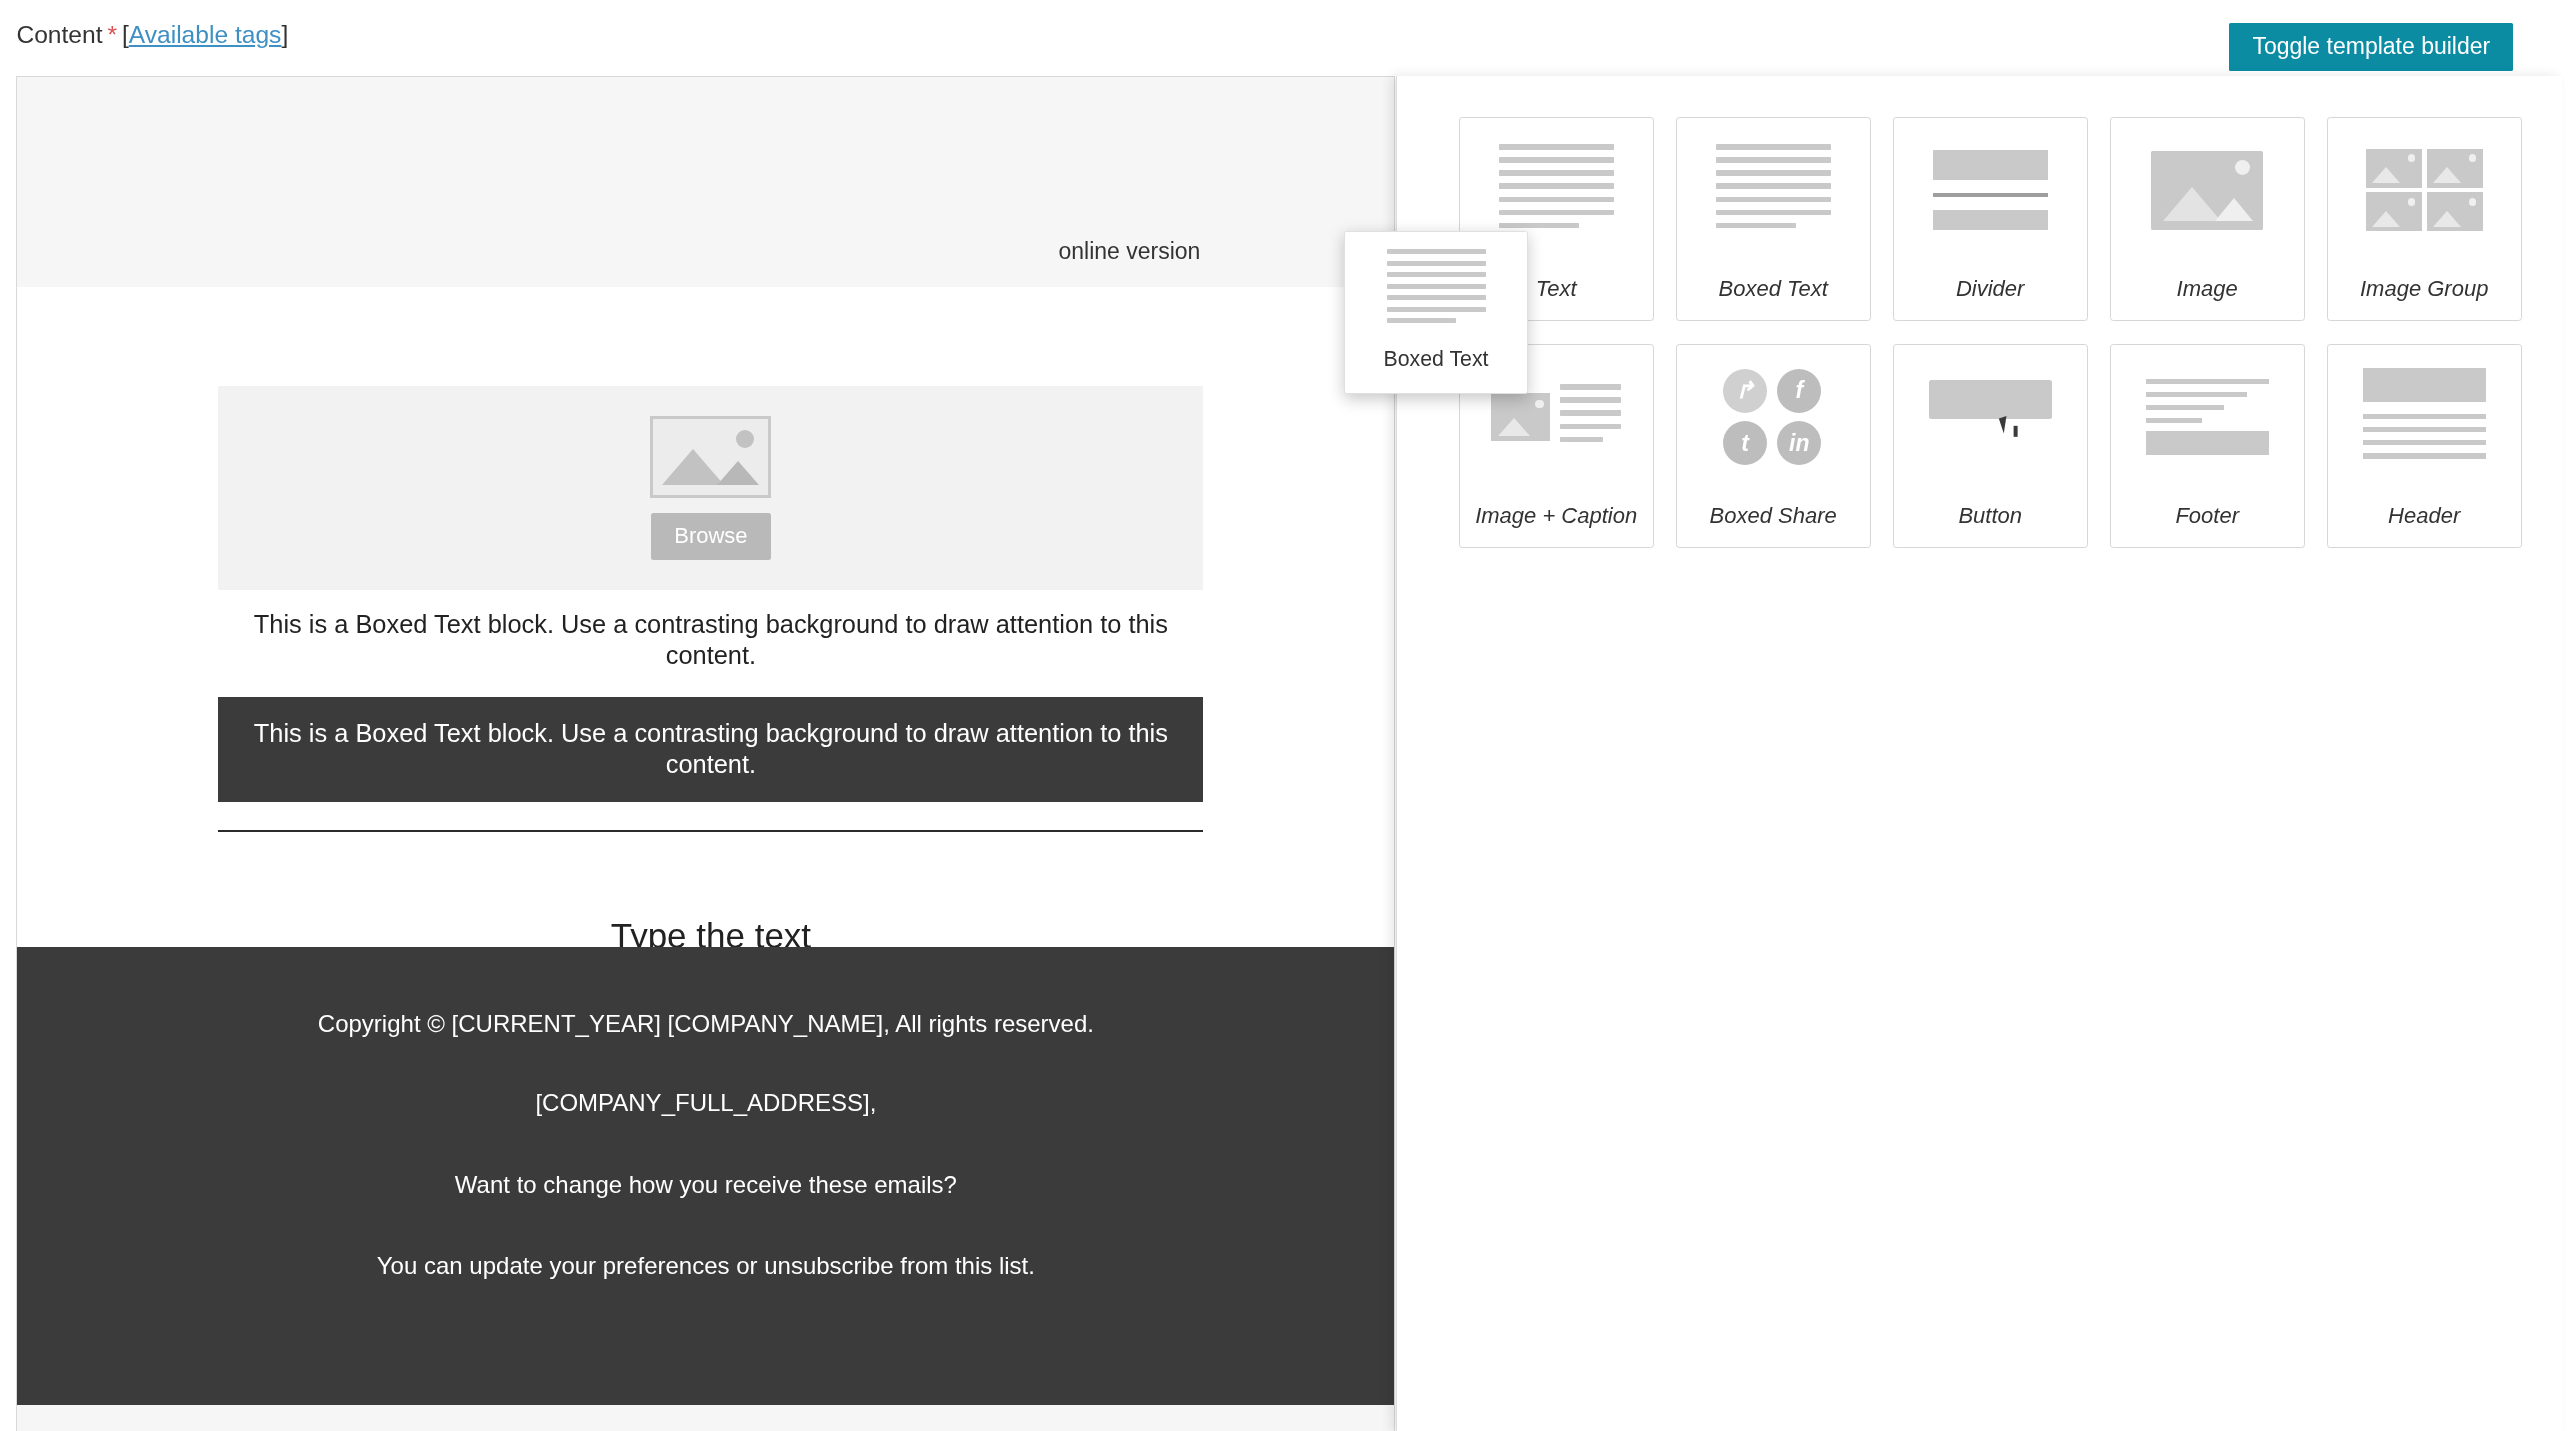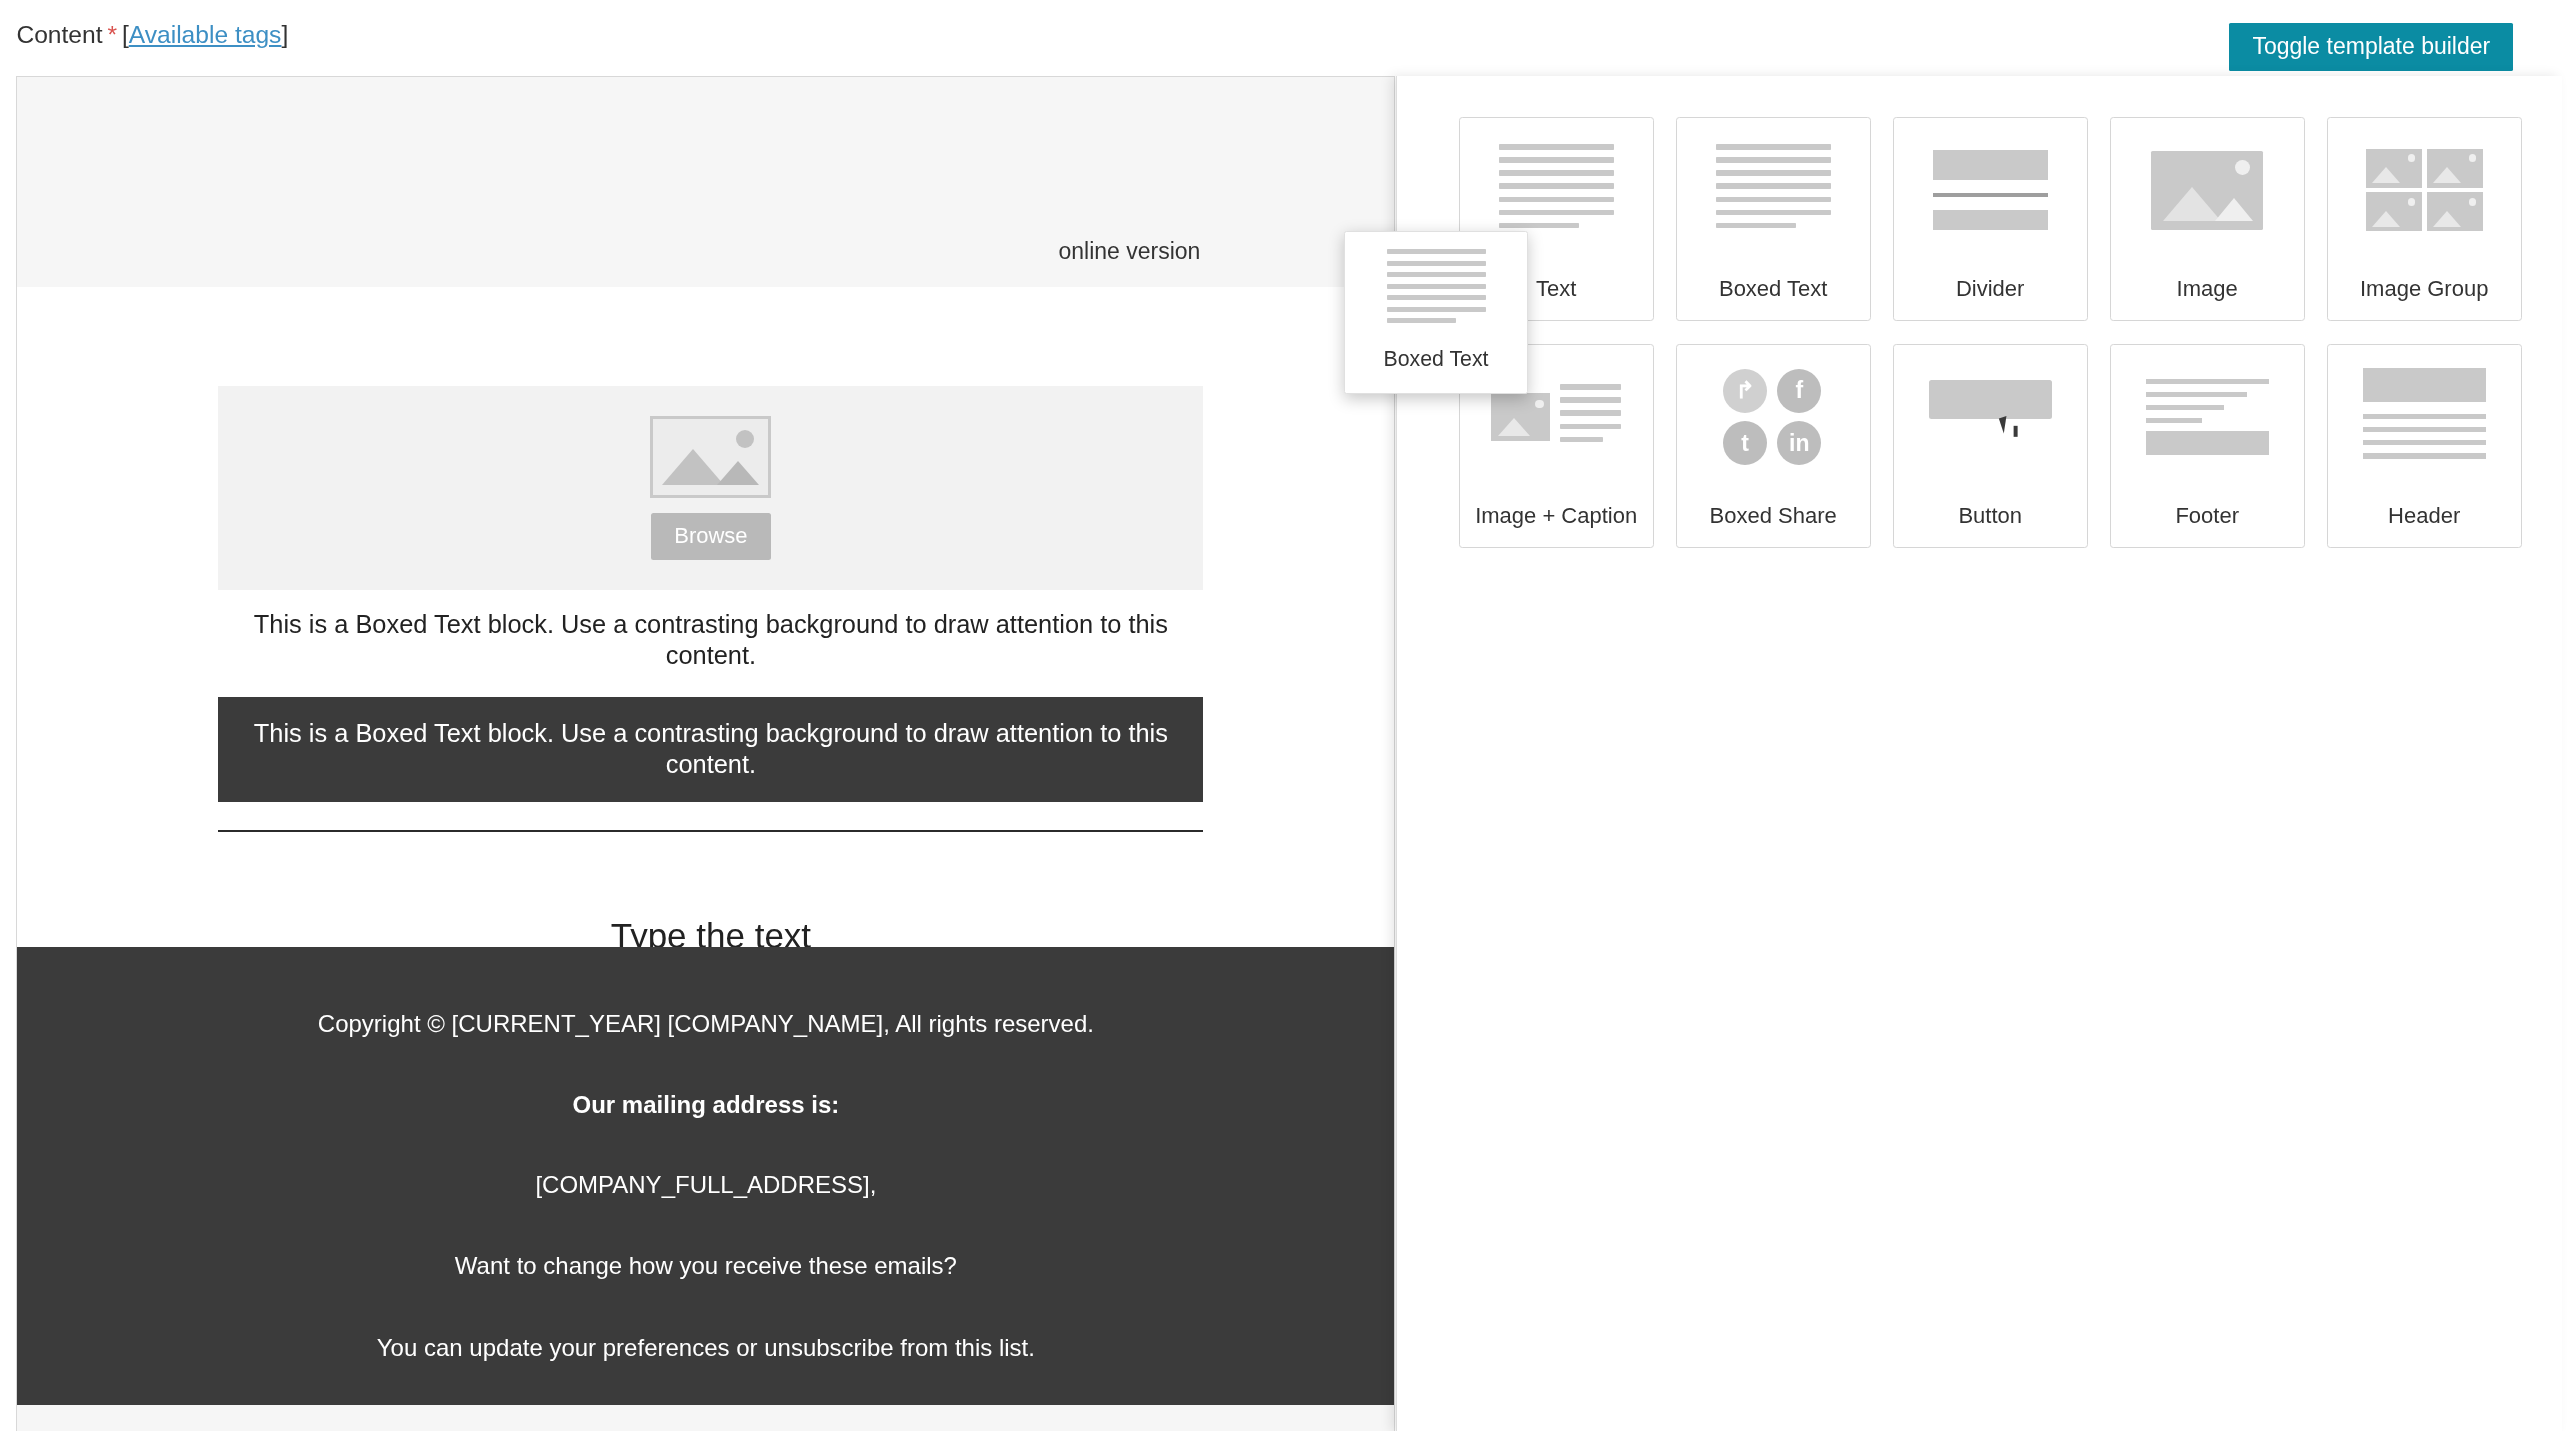--- a/index.html
+++ b/index.html
@@ -129,20 +129,21 @@
     position: absolute; left: 1396px; top: 76px;
     width: 1166px; height: 1356px;
     background: #fff;
     border-left: 0.8px solid #ddd;
     box-shadow: -4.9px 0 11.5px rgba(0,0,0,0.10);
   }
   .block-grid {
     position: absolute; left: 51px; top: 41px;
     display: grid; grid-template-columns: repeat(5, 217px);
     gap: 0 0;
+    font-style: italic;
   }
   .block-cell { width: 217px; height: 227px; padding: 0 10.7px; }
   .block-card {
     width: 195px; height: 204px;
     border: 0.8px solid #d6d6d6; border-radius: 3.3px;
     background: #fff; cursor: pointer;
     display: flex; flex-direction: column;
     align-items: center; justify-content: flex-start;
     position: relative;
   }
@@ -274,21 +275,20 @@
         <span>Facebook</span>
         <span class="soc-icon filled">t</span>
         <span>Twitter</span>
         <span class="soc-icon">in</span>
         <span>LinkedIn</span>
       </div>
     </div>
 
     <div class="pv-footer">
       <p class="p1">Copyright © [CURRENT_YEAR] [COMPANY_NAME], All rights reserved.</p>
-      <p class="p2">Our mailing address is:</p>
       <p class="p3">[COMPANY_FULL_ADDRESS],</p>
       <p class="p4">Want to change how you receive these emails?</p>
       <p class="p5">You can update your preferences or unsubscribe from this list.</p>
     </div>
 
     <div class="pv-bottomstrip"></div>
   </div>
 
   <div class="builder">
     <div class="block-grid">

